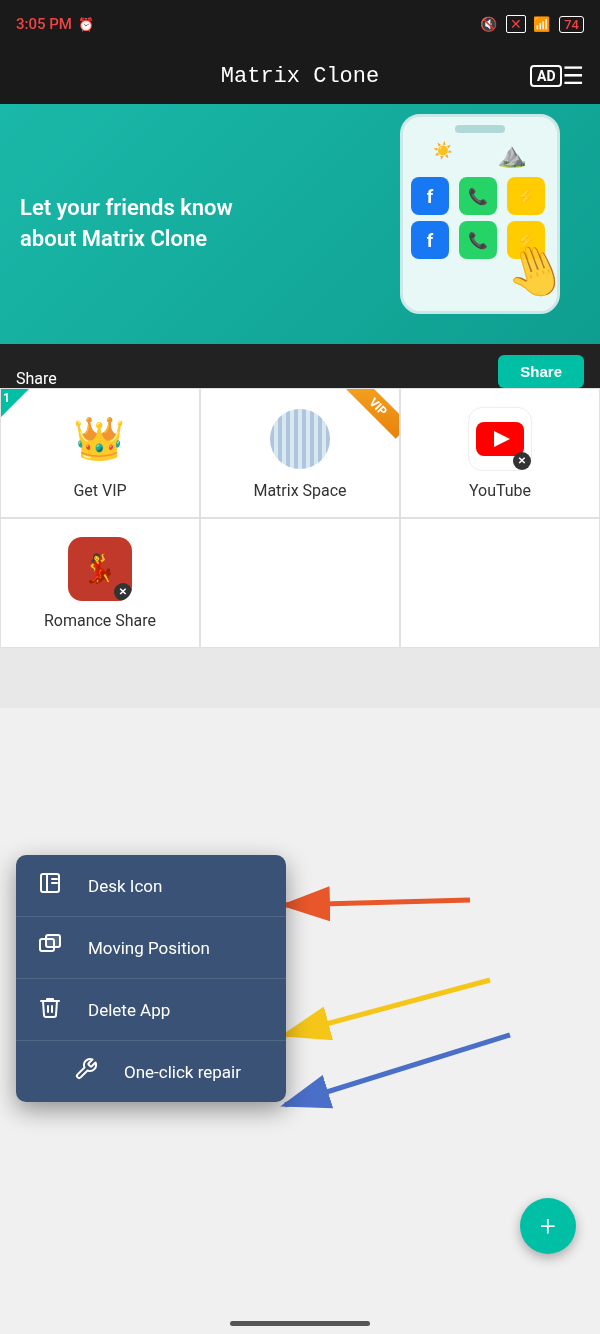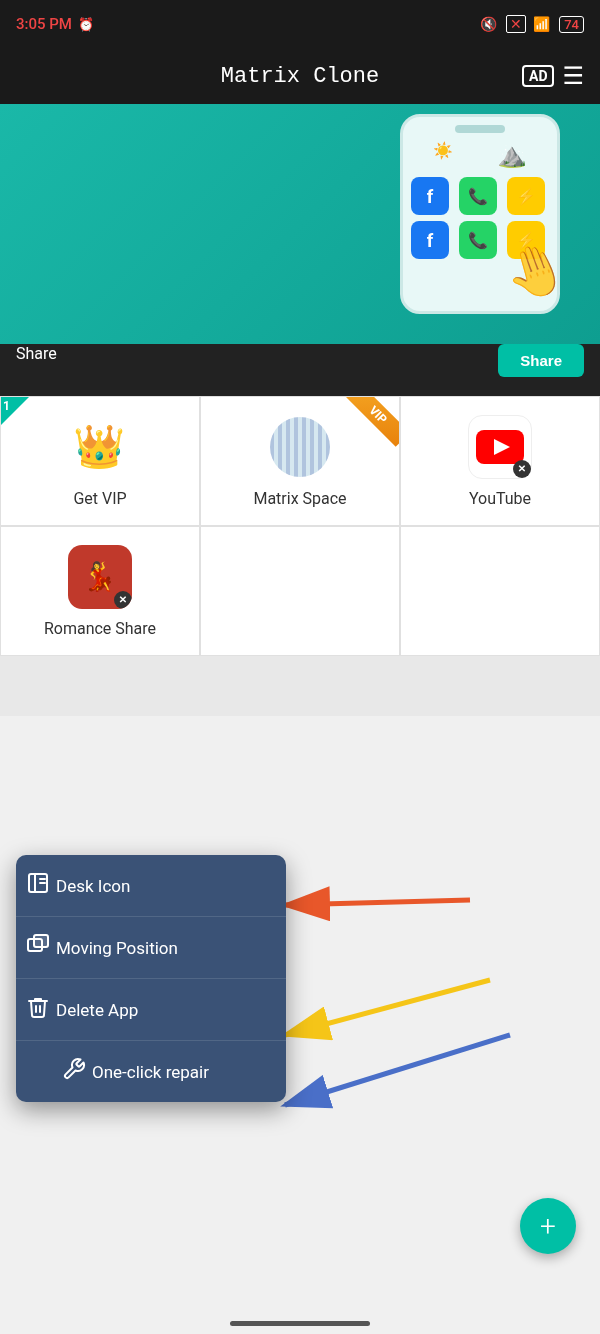--- a/index.html
+++ b/index.html
@@ -45,21 +45,21 @@
       color: white;
       font-size: 22px;
       font-weight: 500;
       font-family: Liberation Mono, monospace;
     }
     .top-nav-icons {
       position: absolute;
       right: 16px;
       display: flex;
       align-items: center;
-      gap: 8px;
+      gap: 0;
     }
     .nav-icon {
       color: white;
       font-size: 22px;
       cursor: pointer;
     }
 
     
     .banner {
       width: 100%;
@@ -119,24 +119,24 @@
       justify-content: center;
       font-size: 20px;
     }
     .app-fb { background: #1877f2; }
     .app-wa { background: #25d366; }
     .app-zz { background: #ffcc00; }
 
     
     .share-row {
       width: 100%;
-      height: 52px;
+      height: 44px;
       background: #222;
       display: flex;
-      align-items: flex-start;
+      align-items: flex-end;
       justify-content: space-between;
       padding: 0 16px;
     }
     .share-label {
       color: white;
       font-size: 16px;
     }
     .share-btn {
       background: #00bfa5;
       color: white;
@@ -300,22 +300,22 @@
       position: absolute;
       top: -14px;
       left: 36px;
       border-width: 0 10px 14px 10px;
       border-style: solid;
       border-color: transparent transparent #3a5276 transparent;
     }
     .menu-item {
       display: flex;
       align-items: center;
-      gap: 4px;
-      padding: 16px 8px;
+      gap: 24px;
+      padding: 16px 20px;
       border-bottom: 1px solid rgba(255,255,255,0.12);
       cursor: pointer;
       color: white;
     }
     .menu-item:last-child { border-bottom: none; margin-left: 36px; }
     .menu-icon {
       font-size: 22px;
       color: white;
       width: 28px;
       text-align: center;
@@ -398,20 +398,21 @@
 
 <div class="top-nav">
   <span class="top-nav-title">Matrix Clone</span>
   <div class="top-nav-icons">
     <span class="nav-icon" style="border:2px solid white; border-radius:4px; padding:1px 5px; font-size:14px; font-weight:bold;">AD</span>
     <span class="nav-icon" style="font-size:24px;">☰</span>
   </div>
 </div>
 
 <div class="banner">
+  <div class="banner-text">Let your friends know about Matrix Clone</div>
 
   <div class="banner-phone">
     <div class="phone-body">
       <div class="phone-notch"></div>
 
       <div style="display:flex; justify-content:space-around; padding:4px 8px; color:#f5c518; font-size:16px;">
         <span>☀️</span>
         <span style="font-size:24px; color:#90b8b4;">⛰️</span>
       </div>
       <div class="phone-grid">

